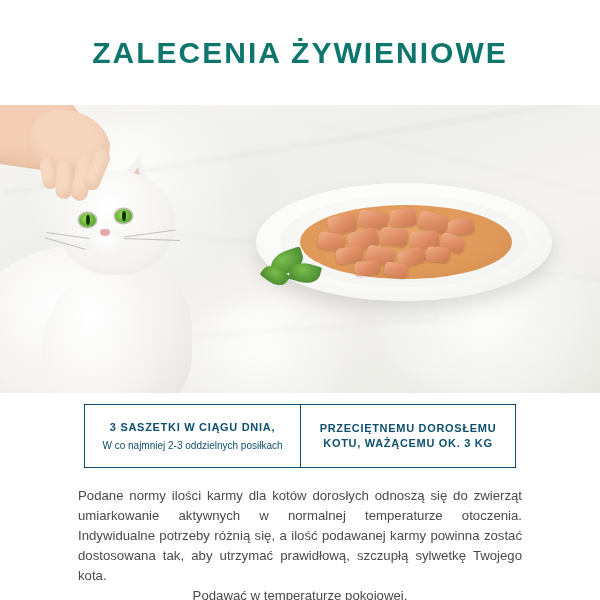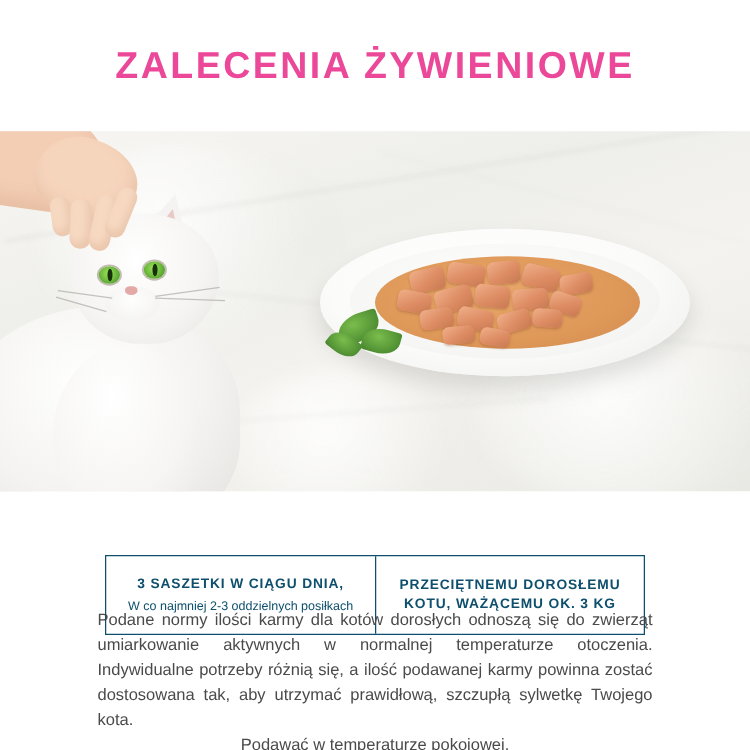--- a/index.html
+++ b/index.html
@@ -27,21 +27,21 @@
     left: 0;
     top: 0;
     width: 600px;
     height: 105px;
     background: #ffffff;
     display: flex;
     align-items: center;
     justify-content: center;
   }
   .header-title {
-    color: #ec4899;
+    color: #0f766e;
     font-size: 30px;
     letter-spacing: 2.0px;
     font-weight: 700;
     text-align: right;
     white-space: nowrap;
     font-family: "Liberation Sans", sans-serif;
   }
 
   
   .photo {
@@ -271,21 +271,20 @@
   
   .callouts {
     position: absolute;
     left: 84px;
     top: 404px;
     width: 432px;
     height: 64px;
     border: 1px solid #0d4f6c;
     display: flex;
     box-sizing: border-box;
-    margin-top: 40px;
   }
   .callout {
     flex: 1 1 50%;
     display: flex;
     flex-direction: column;
     align-items: center;
     justify-content: center;
     padding: 6px 10px;
     box-sizing: border-box;
   }

